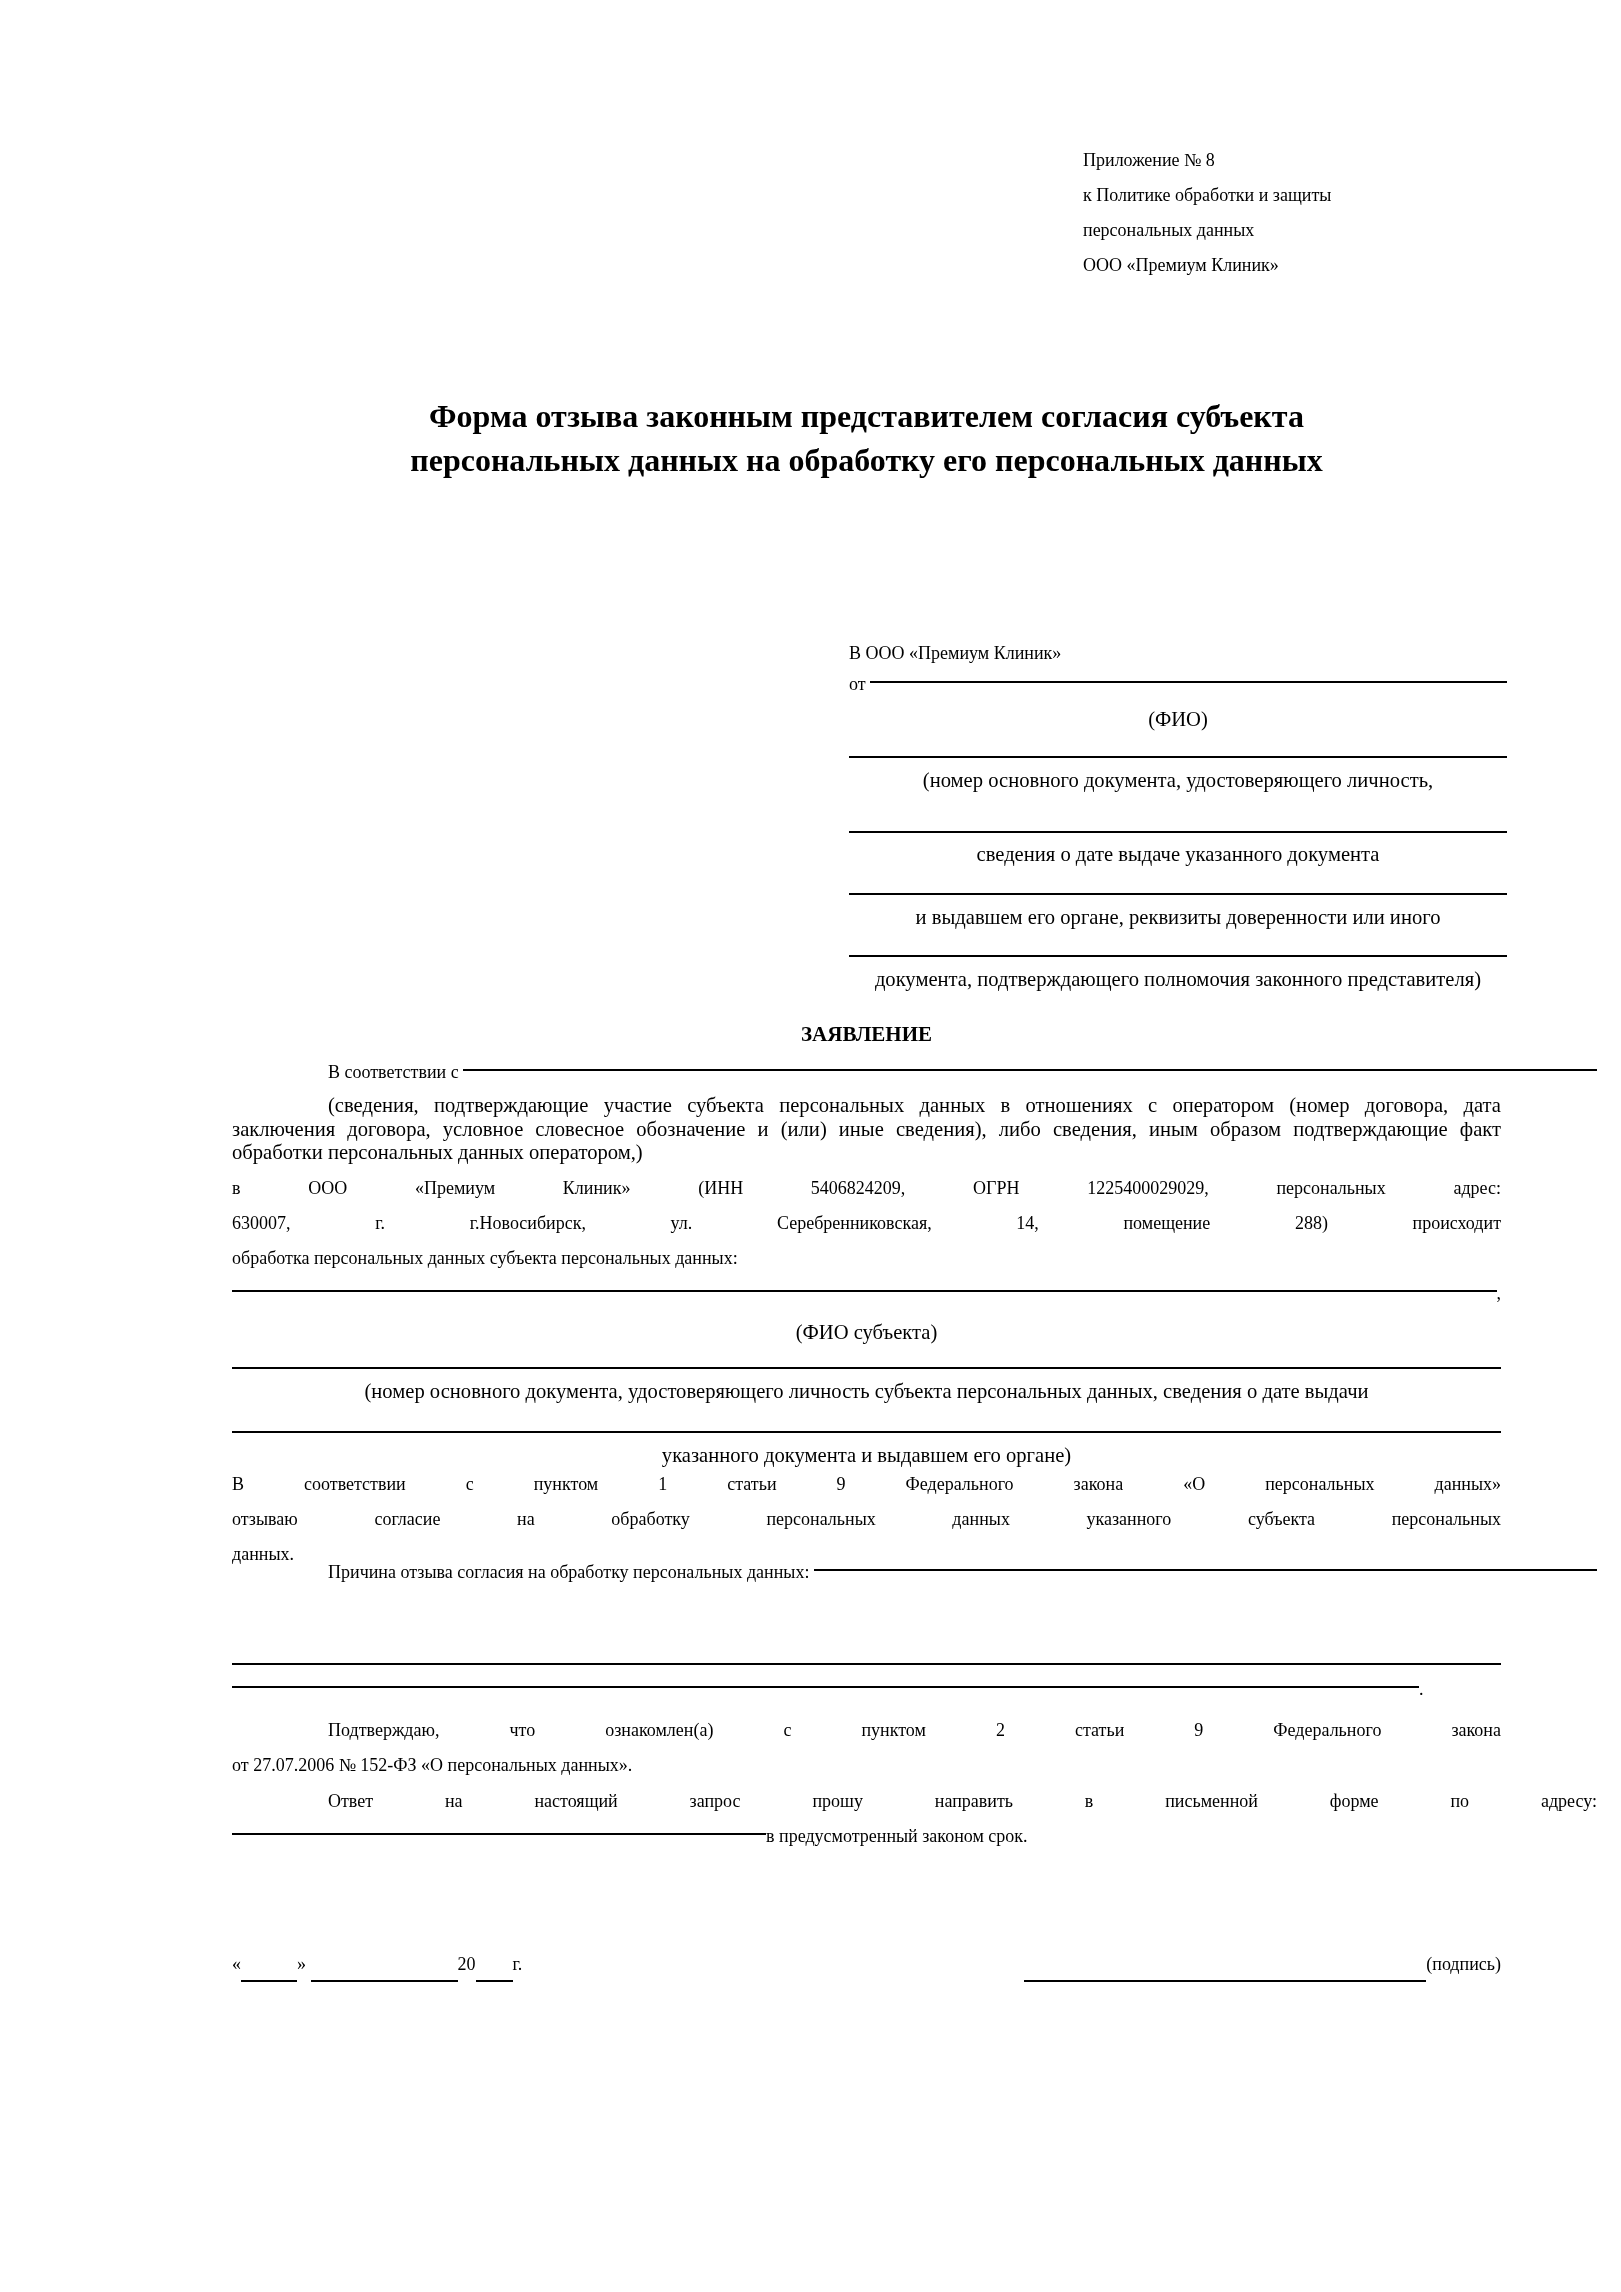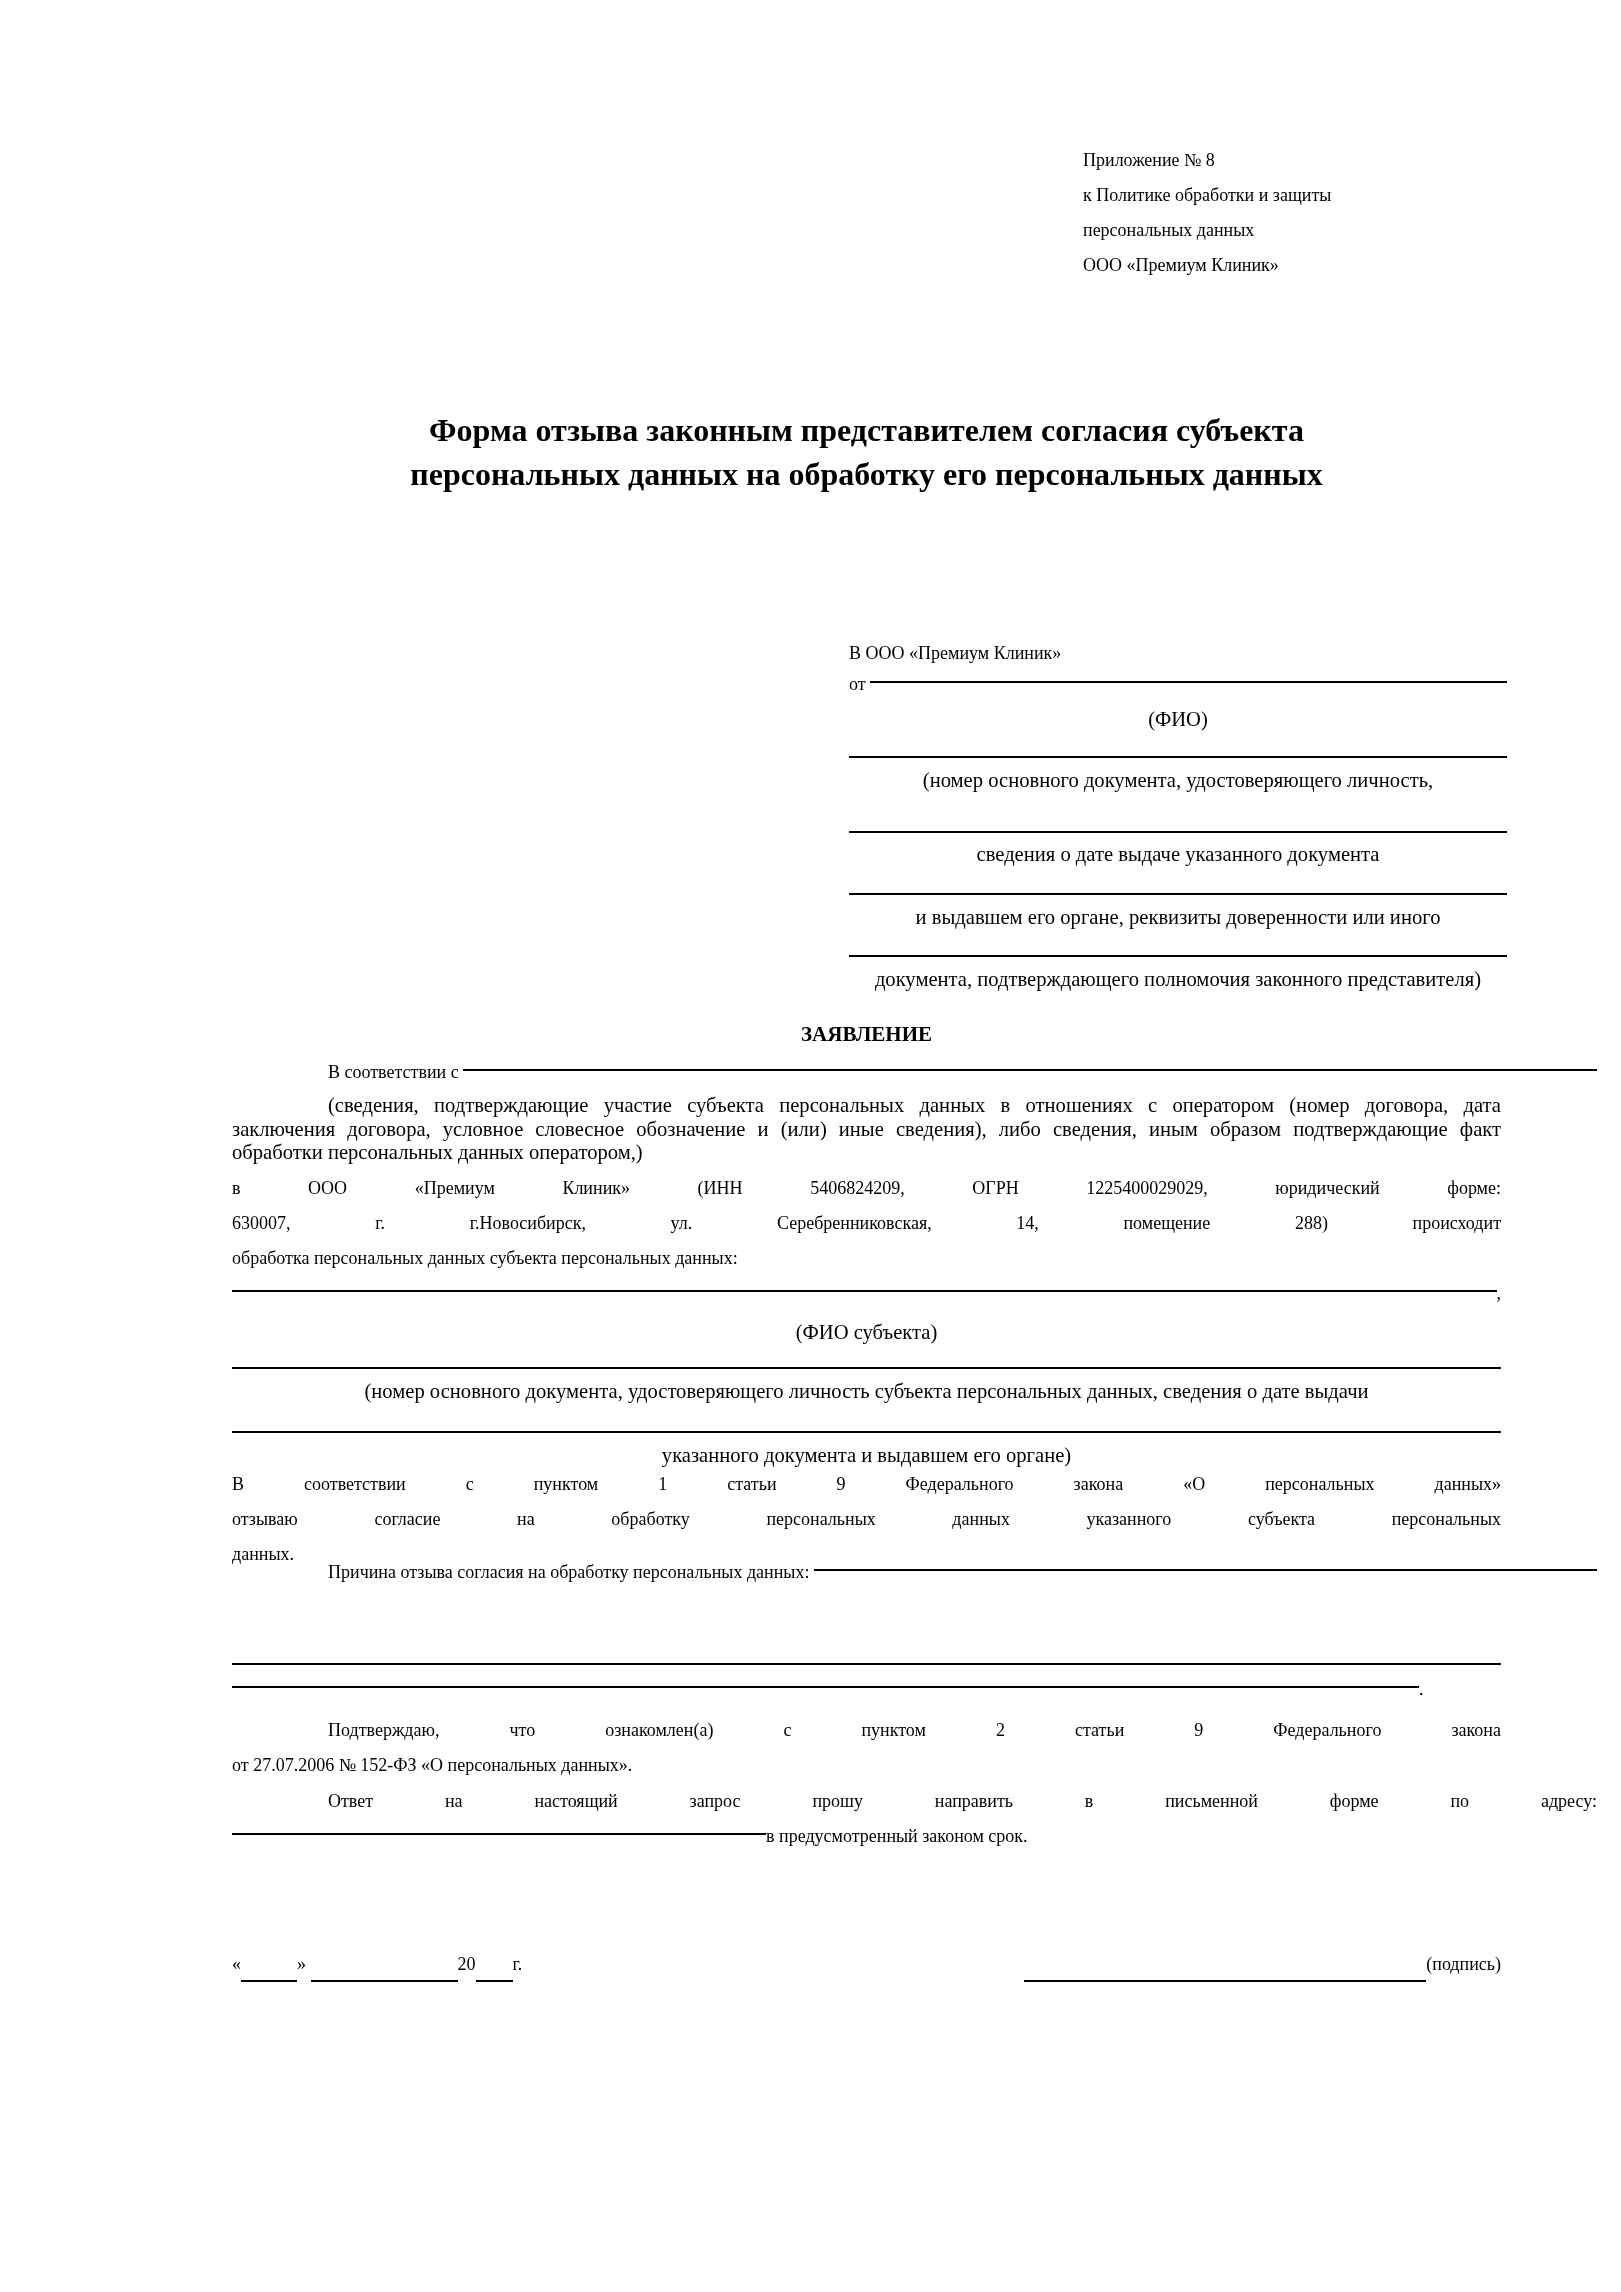--- a/index.html
+++ b/index.html
@@ -33,21 +33,21 @@
 
 <div class="page">
 
   <div class="abs body-text" style="top:143px;left:1083px;">
     <div>Приложение № 8</div>
     <div>к Политике обработки и защиты</div>
     <div>персональных данных</div>
     <div>ООО «Премиум Клиник»</div>
   </div>
 
-  <div class="abs content title" style="top:408px;">
+  <div class="abs content title" style="top:394px;">
     <div>Форма отзыва законным представителем согласия субъекта</div>
     <div>персональных данных на обработку его персональных данных</div>
   </div>
 
   <div class="abs addr body-text" style="top:614px;">В ООО «Премиум Клиник»</div>
 
   <div class="abs addr body-text row" style="top:645px;">
     <span class="txt">от </span>
     <span class="blank"></span>
   </div>
@@ -72,21 +72,21 @@
     <span class="blank"></span>
   </div>
 
   <div class="abs content small-text" style="top:1094px;">
     <div class="jl indent">(сведения, подтверждающие участие субъекта персональных данных в отношениях с оператором (номер договора, дата</div>
     <div class="jl">заключения договора, условное словесное обозначение и (или) иные сведения), либо сведения, иным образом подтверждающие факт</div>
     <div>обработки персональных данных оператором,)</div>
   </div>
 
   <div class="abs content body-text" style="top:1171px;">
-    <div class="jl">в ООО «Премиум Клиник» (ИНН 5406824209, ОГРН 1225400029029, юридический форме:</div>
+    <div class="jl">в ООО «Премиум Клиник» (ИНН 5406824209, ОГРН 1225400029029, персональных адрес:</div>
     <div class="jl">630007, г. г.Новосибирск, ул. Серебренниковская, 14, помещение 288) происходит</div>
     <div>обработка персональных данных субъекта персональных данных:</div>
   </div>
 
   <div class="abs content body-text row" style="top:1276px;">
     <span class="blank"></span>
     <span class="txt">,</span>
   </div>
   <div class="abs content small-text center" style="top:1321px;">(ФИО субъекта)</div>
 

